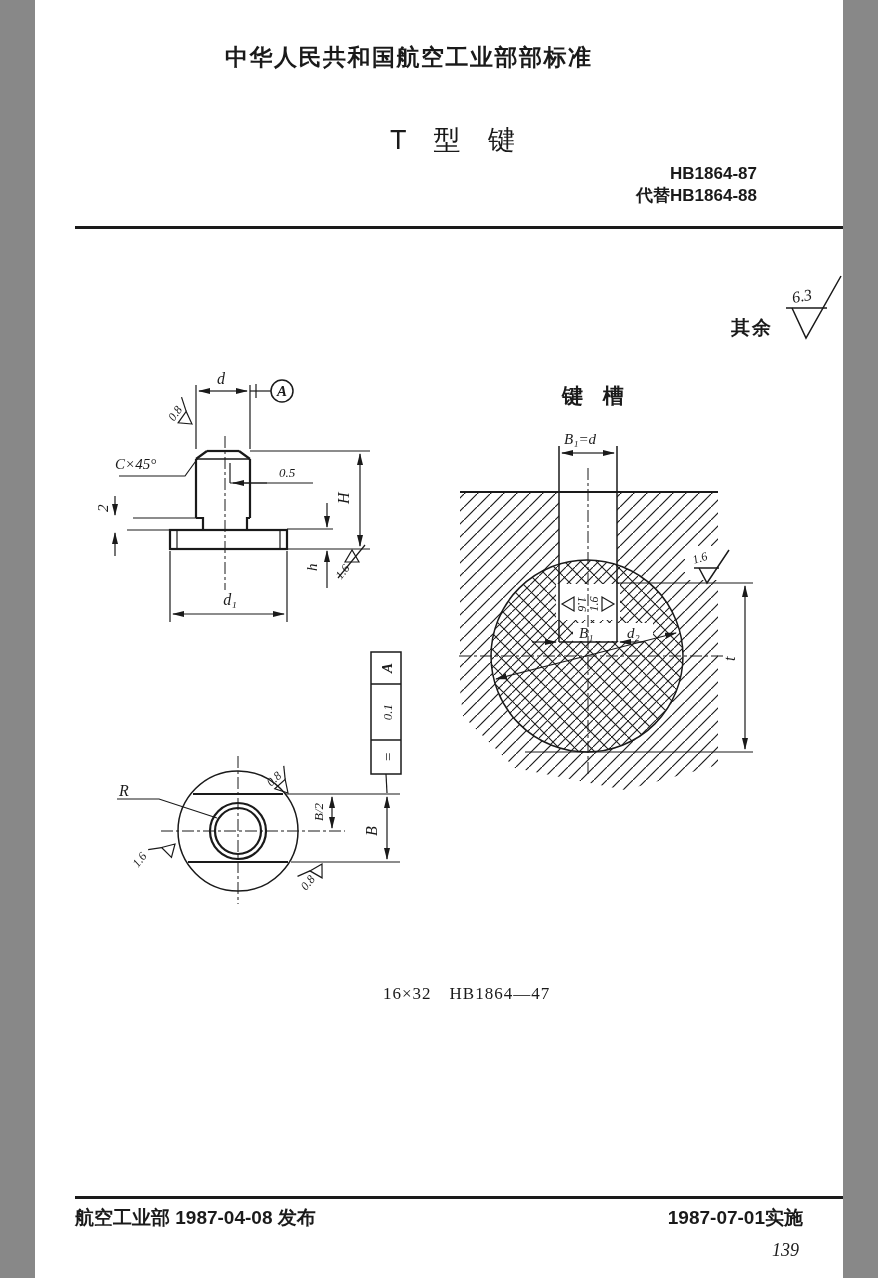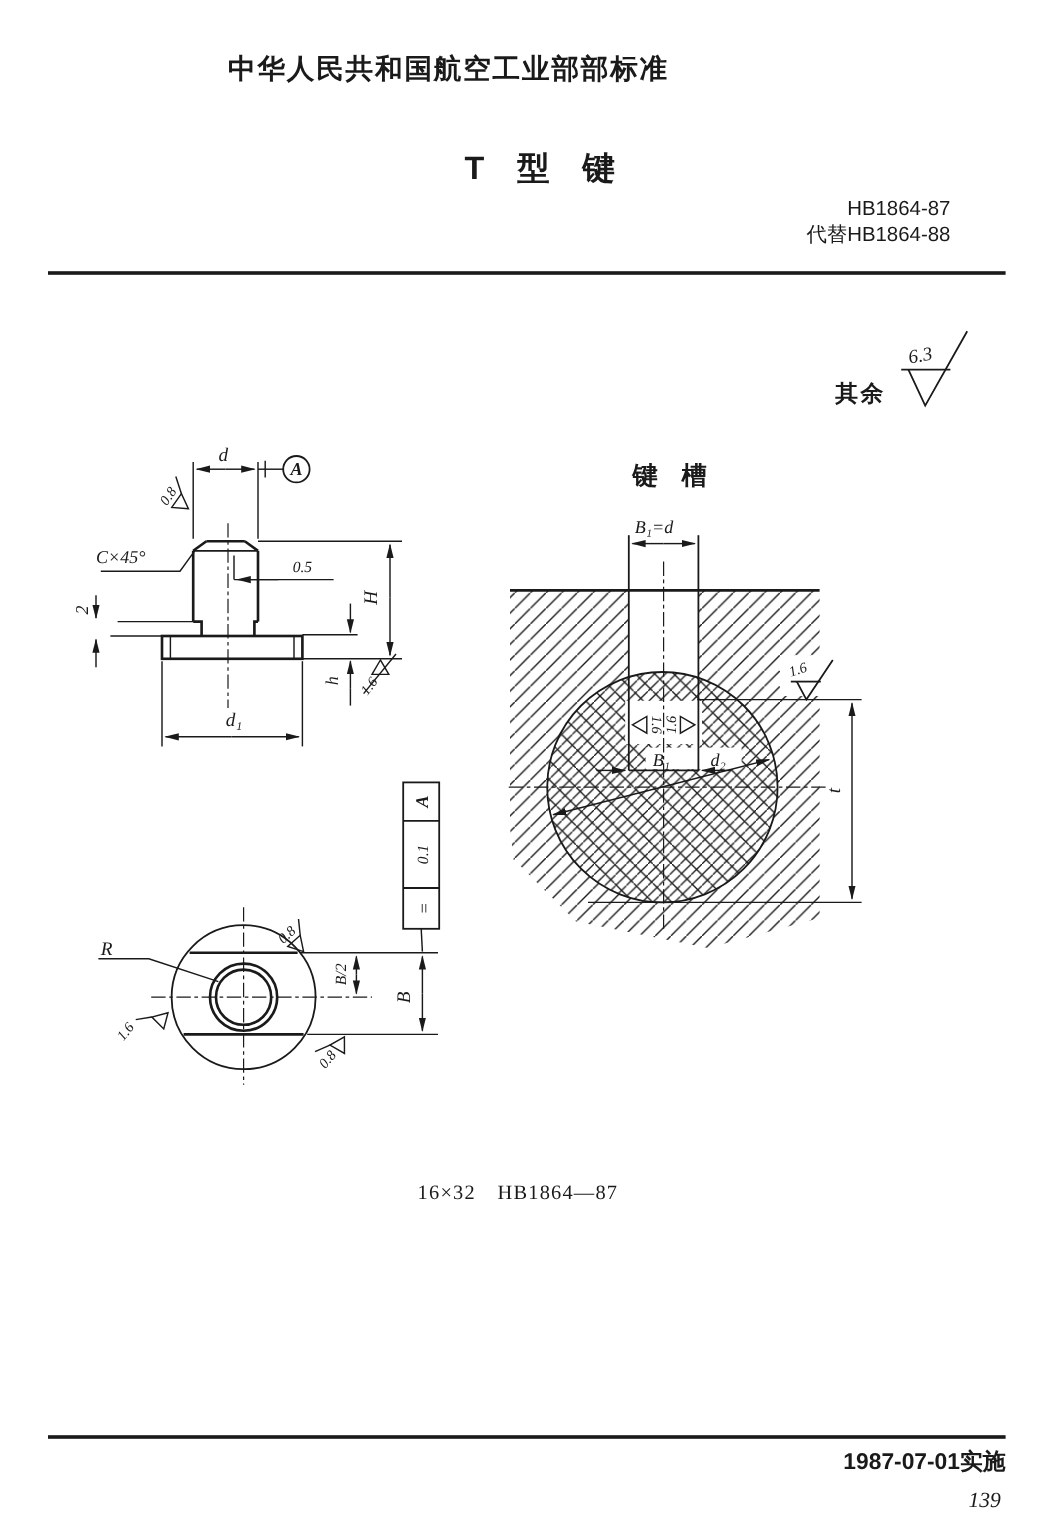--- a/index.html
+++ b/index.html
@@ -1,21 +1,21 @@
 <!DOCTYPE html>
 <html><head>
 <meta charset="utf-8">
 <style>
   html,body{margin:0;padding:0;background:#888;}
-  .page{position:relative;width:878px;height:1278px;background:#ffffff;margin:0 auto;overflow:hidden;
+  .page{position:relative;width:808px;height:1278px;background:#ffffff;margin:0 auto;overflow:hidden;
         font-family:"Liberation Sans",sans-serif;color:#1a1a1a;}
   .abs{position:absolute;}
   .org-line{left:190px;top:42px;font-size:23px;font-weight:bold;letter-spacing:1.5px;white-space:pre;}
-  .doc-title{left:387px;top:122px;font-size:27px;font-weight:bold;letter-spacing:10px;white-space:pre;text-align:center;}
-  .std-block{right:86px;top:163px;text-align:right;font-size:17px;font-weight:normal;line-height:22px;}
+  .doc-title{left:355px;top:122px;font-size:27px;font-weight:normal;letter-spacing:10px;white-space:pre;text-align:center;}
+  .std-block{right:86px;top:163px;text-align:right;font-size:17px;font-weight:bold;line-height:22px;}
   .rule{background:#1a1a1a;height:3px;left:40px;width:798px;}
   .example{font-family:"Liberation Serif",serif;font-size:17px;letter-spacing:1px;white-space:pre;}
   .foot-text{font-size:19px;font-weight:bold;white-space:pre;}
   .page-num{font-family:"Liberation Serif",serif;font-size:18px;font-style:italic;}
   svg{position:absolute;left:0;top:0;}
   .s1{stroke:#1a1a1a;stroke-width:1.2;fill:none;}
   .s14{stroke:#1a1a1a;stroke-width:1.5;fill:none;}
   .s2{stroke:#1a1a1a;stroke-width:2.2;fill:none;}
   .cl{stroke:#1a1a1a;stroke-width:1;fill:none;stroke-dasharray:12 3 3 3;}
   .wp{fill:#ffffff;stroke:none;}
@@ -242,19 +242,20 @@
       <text transform="translate(700,661) rotate(-90)" class="td16">t</text>
 
       <g>
         <path d="M664,568 L672,583 L694,550" class="s14"></path>
         <line x1="659" y1="568" x2="684" y2="568" class="s14"></line>
         <text transform="translate(659,564) rotate(-18)" class="tn">1.6</text>
       </g>
     </g>
   </svg>
 
-  <div class="abs example" style="left:348px;top:982px;">16×32　HB1864—87</div>
+  <div class="abs example" style="left:348px;top:982px;">16×32　HB1864—47</div>
 
   <div class="abs rule" style="top:1196px;"></div>
+  <div class="abs foot-text" style="left:40px;top:1205px;">航空工业部 1987-04-08 发布</div>
   <div class="abs foot-text" style="right:40px;top:1205px;">1987-07-01实施</div>
   <div class="abs page-num" style="right:44px;top:1240px;">139</div>
 
 </div>
 
 </body></html>

